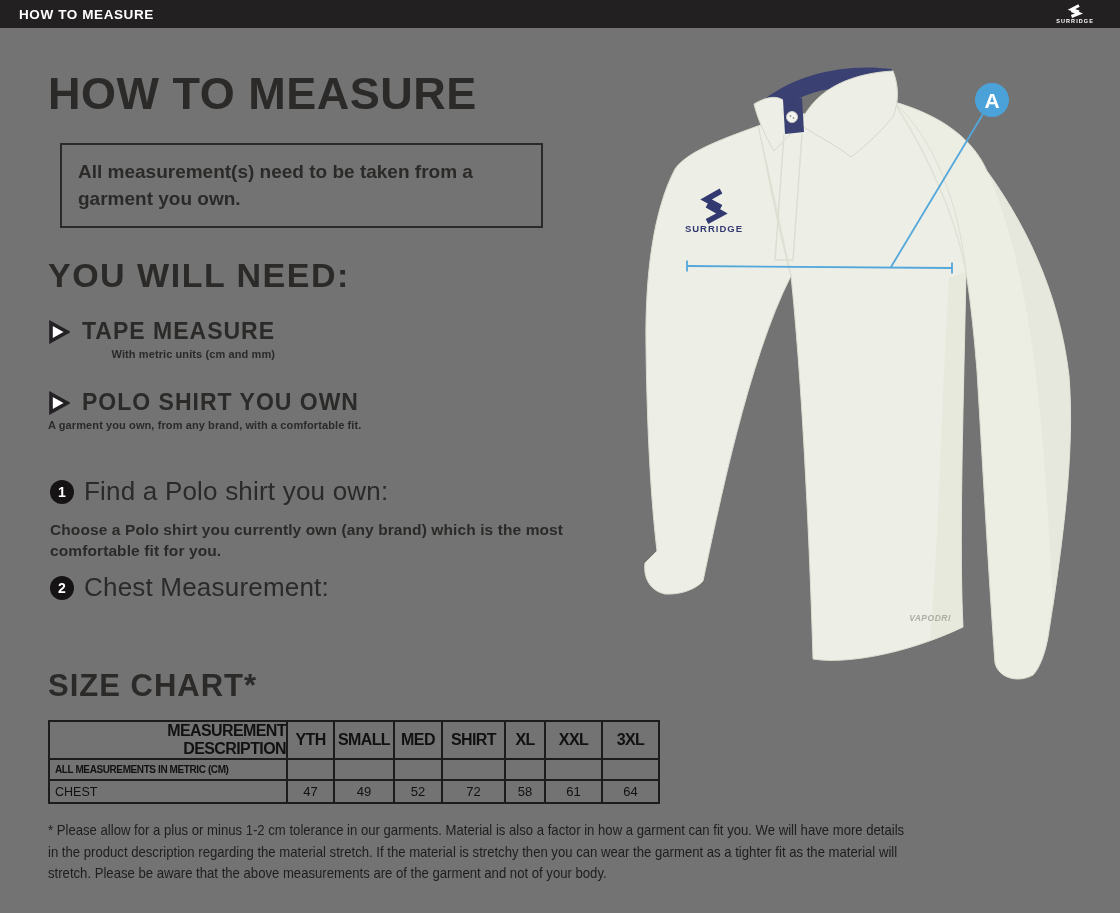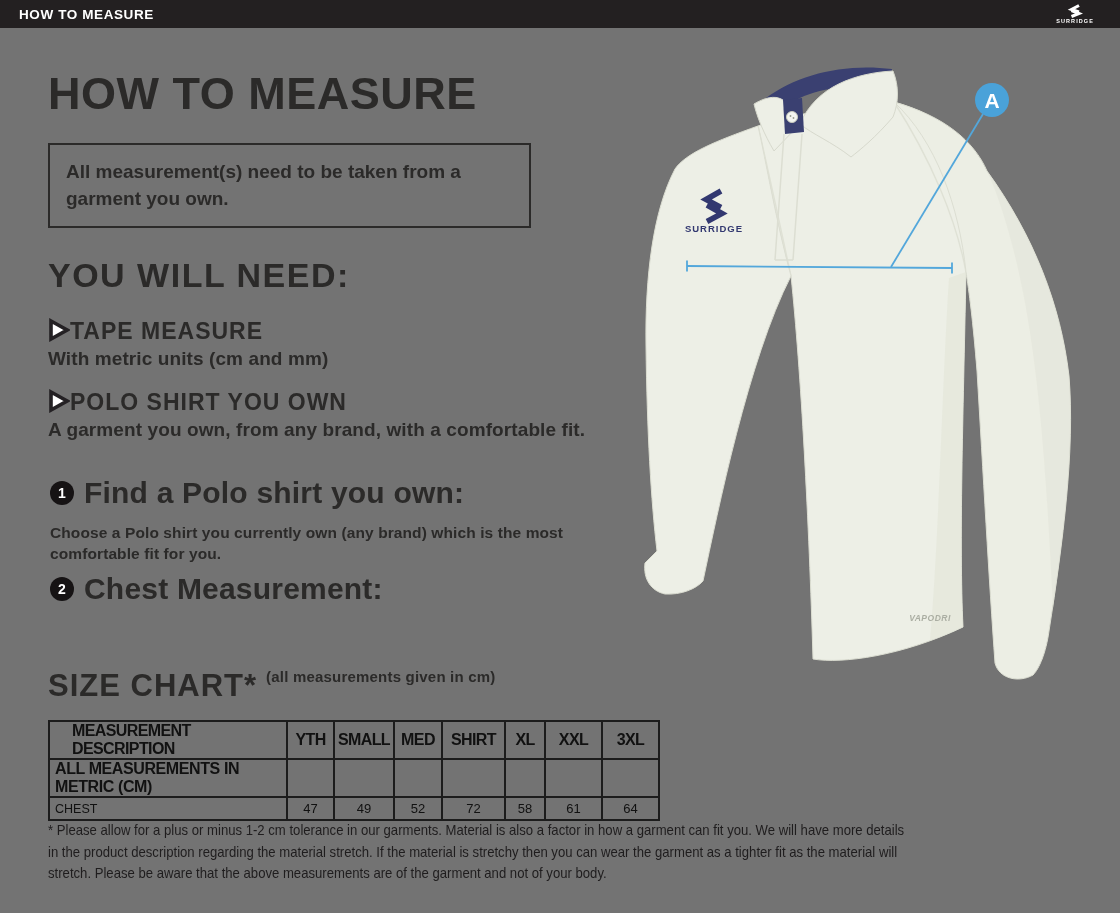--- a/index.html
+++ b/index.html
@@ -21,57 +21,57 @@
   }
   .topbar-brand .brand-word{
     color:#fff;font-size:5.5px;font-weight:700;letter-spacing:1.1px;margin-top:1px;
   }
   
   .h1{
     position:absolute;left:48px;top:68px;font-size:45px;font-weight:800;letter-spacing:.5px;
     color:#2b2a29;white-space:nowrap;
   }
   .note-box{
-    position:absolute;left:48px;top:143px;width:448px;border:2px solid #2b2a29;
+    position:absolute;left:60px;top:143px;width:448px;border:2px solid #2b2a29;
     padding:14px 15px 13px 16px;font-size:19px;font-weight:700;line-height:1.42;color:#2b2a29;
   }
   .need-heading{
     position:absolute;left:48px;top:256px;font-size:34px;font-weight:800;letter-spacing:1.5px;
     white-space:nowrap;
   }
   .need-item{position:absolute;left:48px;}
-  .need-row{display:flex;}
+  .need-row{display:flex;align-items:center;gap:12px;}
   .need-title{font-size:23px;font-weight:800;letter-spacing:1px;white-space:nowrap;}
-  .need-desc{font-size:19px;font-weight:700;margin-top:3px;white-space:nowrap;letter-spacing:.1px;}
+  .need-desc{font-size:11px;font-weight:700;margin-top:3px;white-space:nowrap;letter-spacing:.1px;text-align:right;}
   .step{position:absolute;left:50px;}
   .step-row{display:flex;align-items:center;gap:10px;}
   .step-num{
     width:24px;height:24px;border-radius:50%;background:#161314;color:#fff;
     display:flex;align-items:center;justify-content:center;font-size:14px;font-weight:700;flex:0 0 auto;
   }
-  .step-title{font-size:30px;font-weight:700;letter-spacing:.2px;white-space:nowrap;}
+  .step-title{font-size:26px;font-weight:400;letter-spacing:.2px;white-space:nowrap;}
   .step-desc{
     font-size:15.5px;font-weight:700;line-height:1.38;margin-top:12px;width:580px;letter-spacing:.1px;
   }
   .sizechart-heading{
-    position:absolute;left:48px;top:668px;display:flex;gap:9px;white-space:nowrap;
+    position:absolute;left:48px;top:668px;display:flex;align-items:flex-end;gap:23px;white-space:nowrap;
   }
   .sizechart-heading .big{font-size:31px;font-weight:800;letter-spacing:1px;}
   .sizechart-heading .small{font-size:15px;font-weight:700;padding-bottom:4px;letter-spacing:.2px;}
   
   .size-table{
     position:absolute;left:48px;top:720px;border-collapse:collapse;table-layout:fixed;
     width:610px;color:#111;
   }
   .size-table th,.size-table td{border:2px solid #1c1c1c;padding:0;}
   .size-table thead th{
     height:28px;font-size:16px;font-weight:700;letter-spacing:-.6px;text-align:center;
   }
-  .size-table thead th:first-child{text-align:left;padding-left:22px;}
-  .size-table .metric-row td{height:19px;font-size:16px;font-weight:700;letter-spacing:-.4px;text-align:left;padding-left:5px;}
+  .size-table thead th:first-child{text-align:right;padding-left:22px;}
+  .size-table .metric-row td{height:19px;font-size:10px;font-weight:700;letter-spacing:-.4px;text-align:left;padding-left:5px;}
   .size-table .value-row td{height:21px;font-size:13px;font-weight:400;text-align:center;}
   .size-table .value-row td:first-child{text-align:left;padding-left:5px;font-size:12.5px;}
   
   .disclaimer{
     position:absolute;left:48px;top:804px;width:990px;font-size:15px;font-weight:400;
     line-height:1.44;color:#1f1d1e;transform:scaleX(.875);transform-origin:left top;letter-spacing:0;
   }
   
   .shirt-wrap{position:absolute;left:630px;top:38px;width:490px;height:650px;}
 </style>
@@ -127,21 +127,20 @@
 
   <div class="step" style="top:572px;">
     <div class="step-row">
       <span class="step-num">2</span>
       <span class="step-title">Chest Measurement:</span>
     </div>
   </div>
 
   <div class="sizechart-heading">
     <span class="big">SIZE CHART*</span>
-    <span class="small">(all measurements given in cm)</span>
   </div>
 
   <table class="size-table">
     <colgroup>
       <col style="width:238px">
         <col style="width:47px">
         <col style="width:60px">
         <col style="width:48px">
       <col style="width:63px">
         <col style="width:40px">

